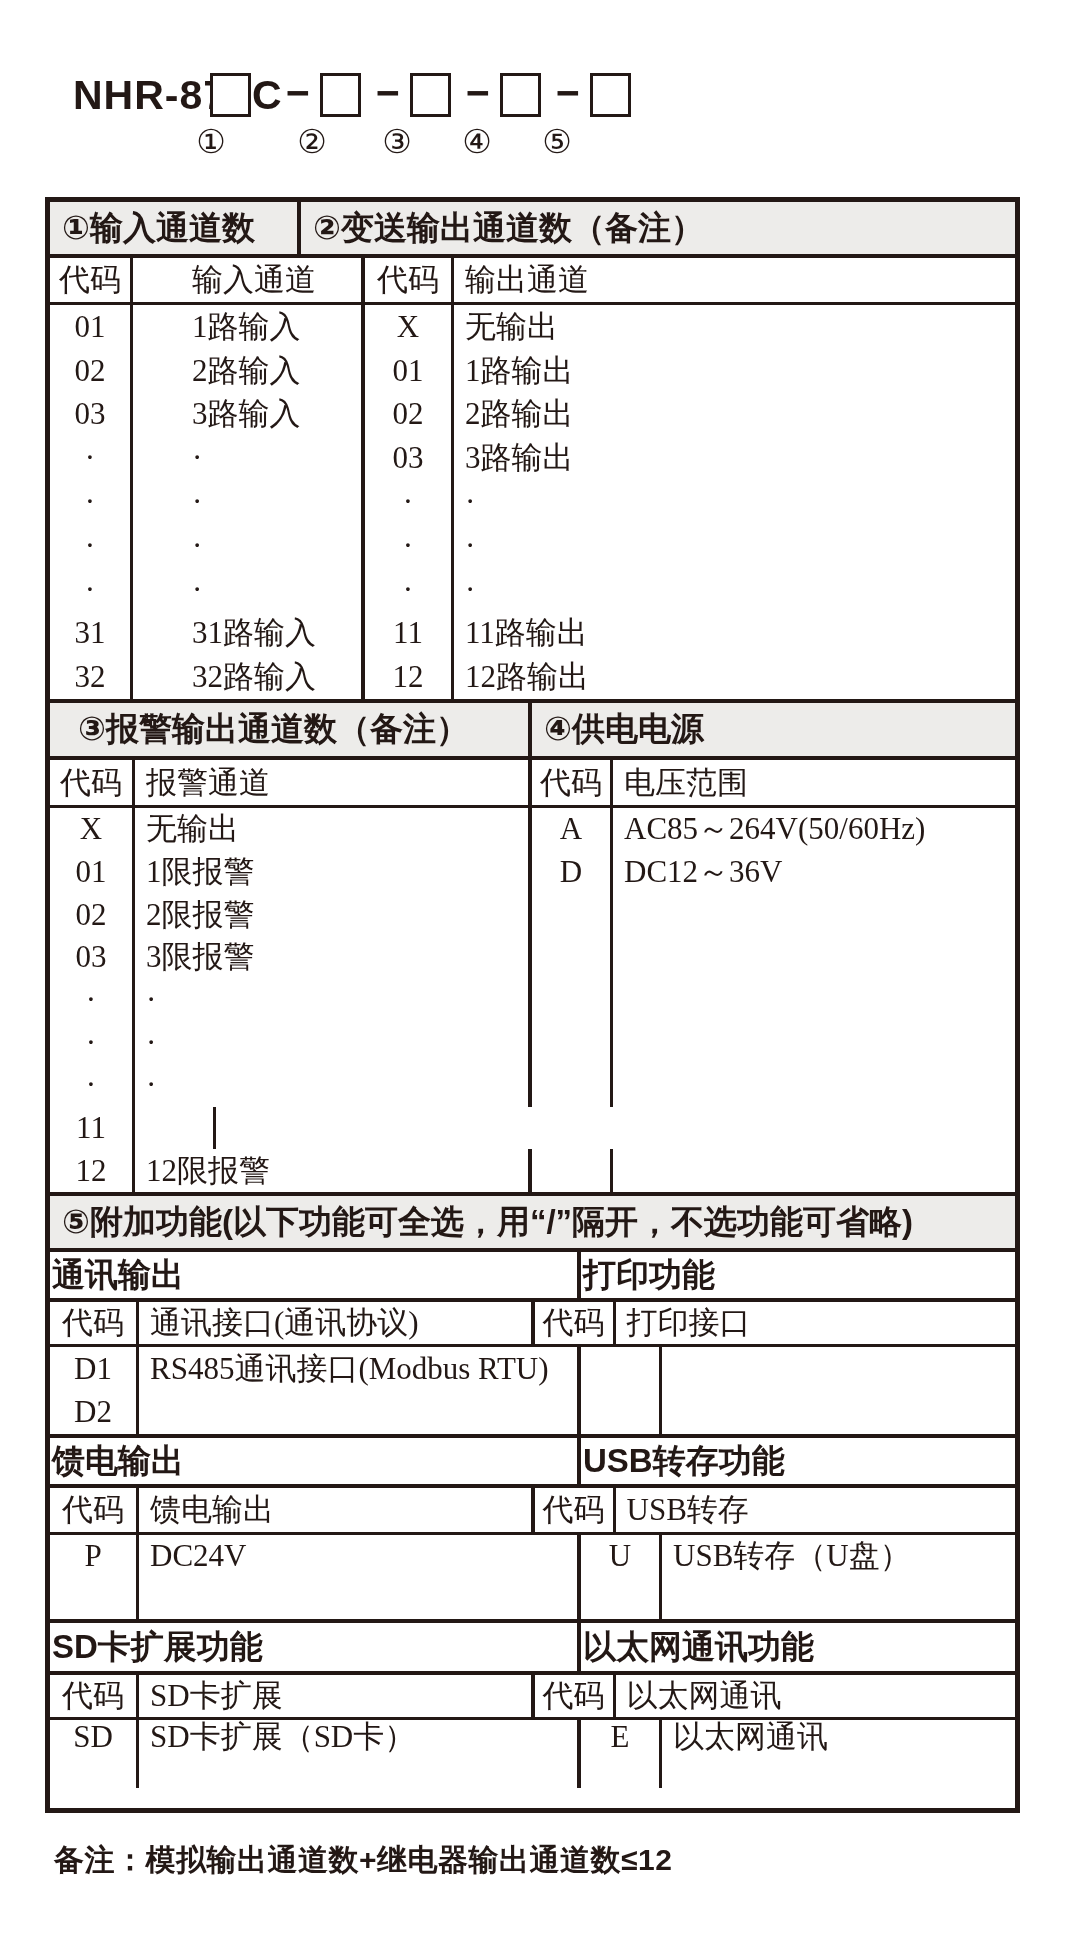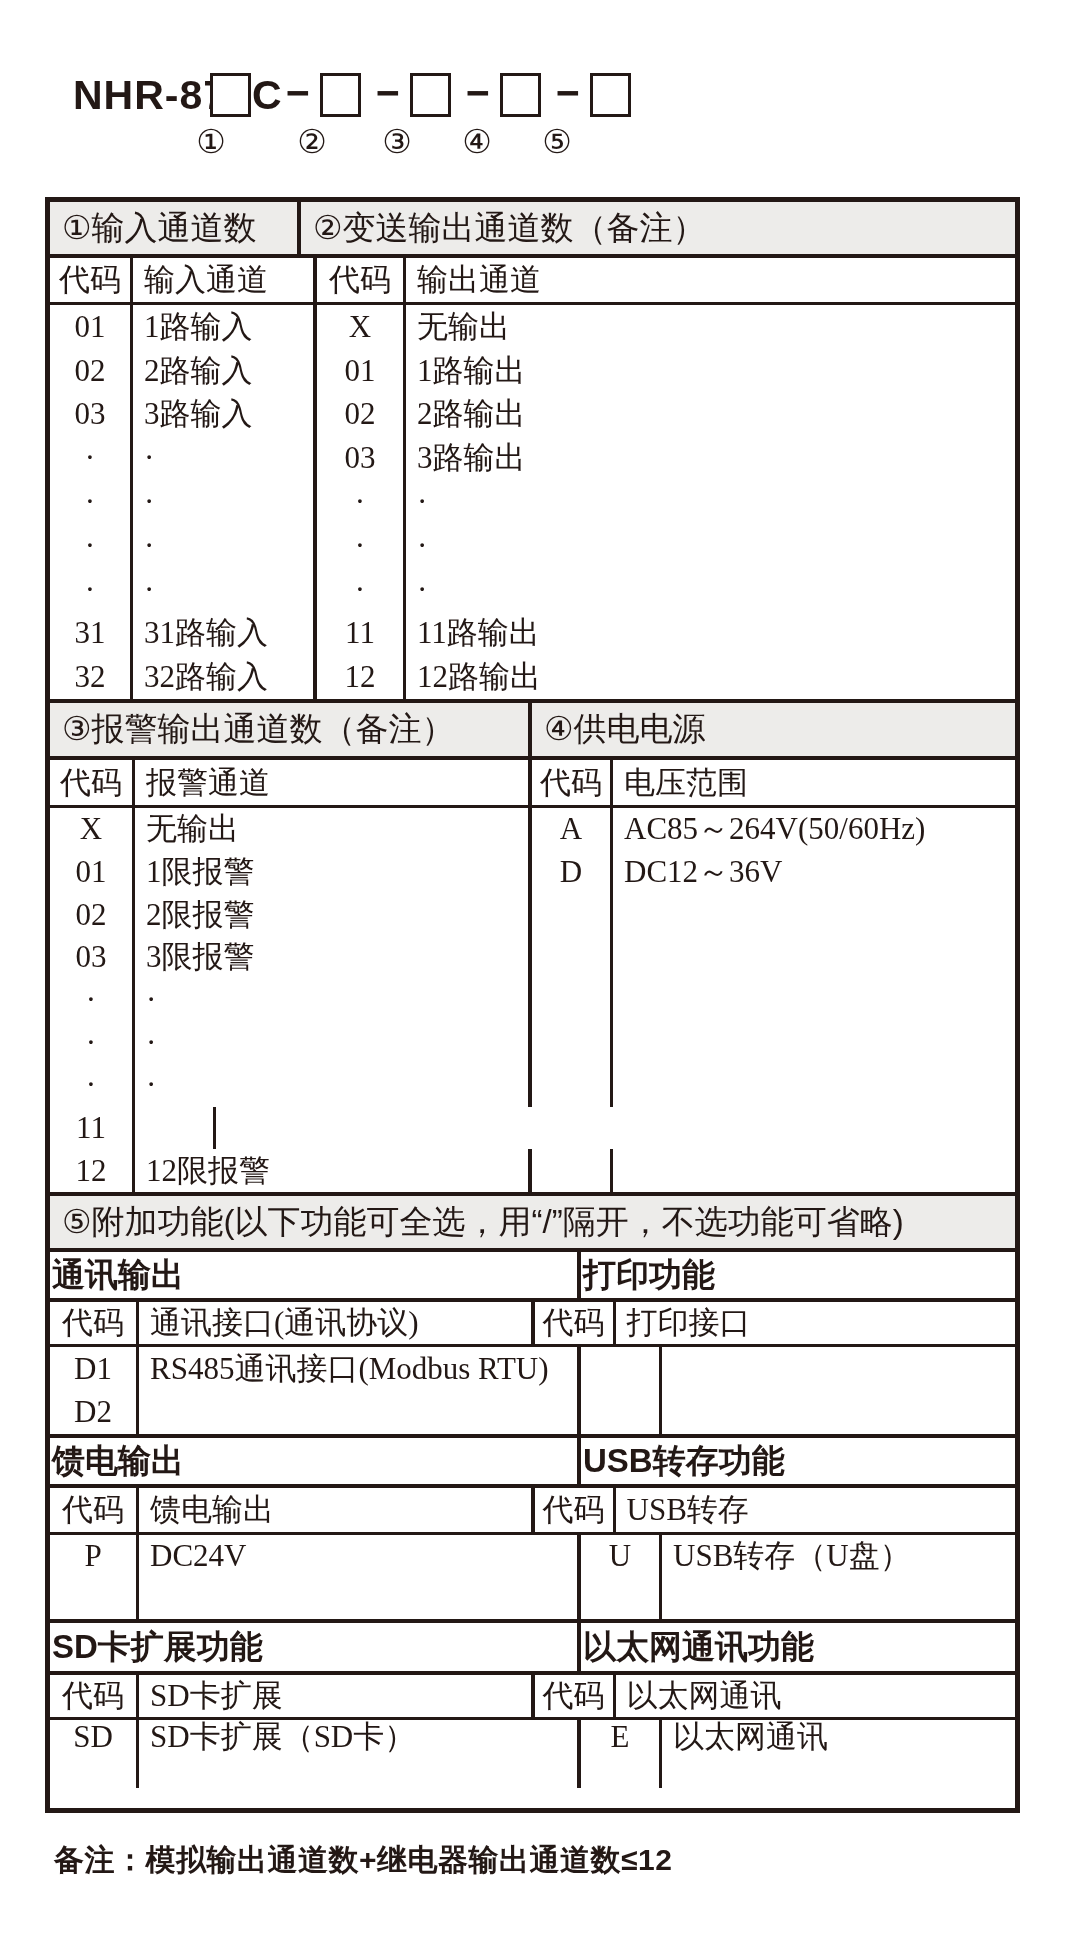--- a/index.html
+++ b/index.html
@@ -22,45 +22,45 @@
   
   .tbl{position:absolute;left:45px;top:197px;width:975px;height:1616px;
        border:5px solid #231815;box-sizing:border-box;display:flex;flex-direction:column;}
   .block{display:flex;box-sizing:border-box;}
   .bb4{border-bottom:4px solid #231815;}
   .bb3{border-bottom:3px solid #231815;}
   .br3{border-right:3px solid #231815;}
   .br4{border-right:4px solid #231815;}
 
   .band{background:#edecea;font-family:"Liberation Sans","DejaVu Sans",sans-serif;
-        font-weight:normal;font-size:33px;}
+        font-weight:bold;font-size:33px;}
   .cell{box-sizing:border-box;display:flex;align-items:center;overflow:hidden;}
   .cc{justify-content:center;}          
   .dc{padding-left:11px;}               
   .hdr{font-size:31px;}
   .bodytxt{font-size:31px;}
   .title{font-family:"Liberation Sans","DejaVu Sans",sans-serif;font-weight:bold;
          font-size:33px;padding-left:2px;}
   .row{flex:1;display:flex;min-height:0;}
   .col{display:flex;flex-direction:column;box-sizing:border-box;}
   .flex1{flex:1;}
 
   
   .b12band{height:56px;}  .b12hdr{height:47px;}  .b12body{height:398px;flex-direction:column;}
   .b34band{height:57px;}  .b34hdr{height:48px;}  .b34body{height:388px;flex-direction:column;}
   .b5band{height:56px;}
   .t5a{height:50px;} .h5a{height:45px;} .bo5a{height:91px;}
   .t5b{height:50px;} .h5b{height:47px;} .bo5b{height:88px;}
   .t5c{height:52px;} .h5c{height:45px;} .bo5c{height:68px;}
 
   
-  .s12c1{width:83px;}  .s12d1{width:184px;} .s12c2{width:89px;}
+  .s12c1{width:83px;}  .s12d1{width:184px;margin-left:48px;} .s12c2{width:89px;}
   .s12bandL{width:251px;padding-left:12px;}
   .s34c1{width:85px;}  .s34d1{width:397px;} .s34c2{width:81px;}
-  .s34bandL{width:482px;padding-left:12px;}
+  .s34bandL{width:482px;padding-left:28px;}
   .halfL{width:531px;border-right:4px solid #231815;}
   .halfR{flex:1;}
   .s5c1{width:89px;}   .s5c2{width:81px;}
   .bandpad{padding-left:12px;}
 
   
   .footnote{position:absolute;left:54px;top:1840px;
             font-family:"Liberation Sans","DejaVu Sans",sans-serif;
             font-weight:bold;font-size:30px;letter-spacing:0.5px;}
 </style>

